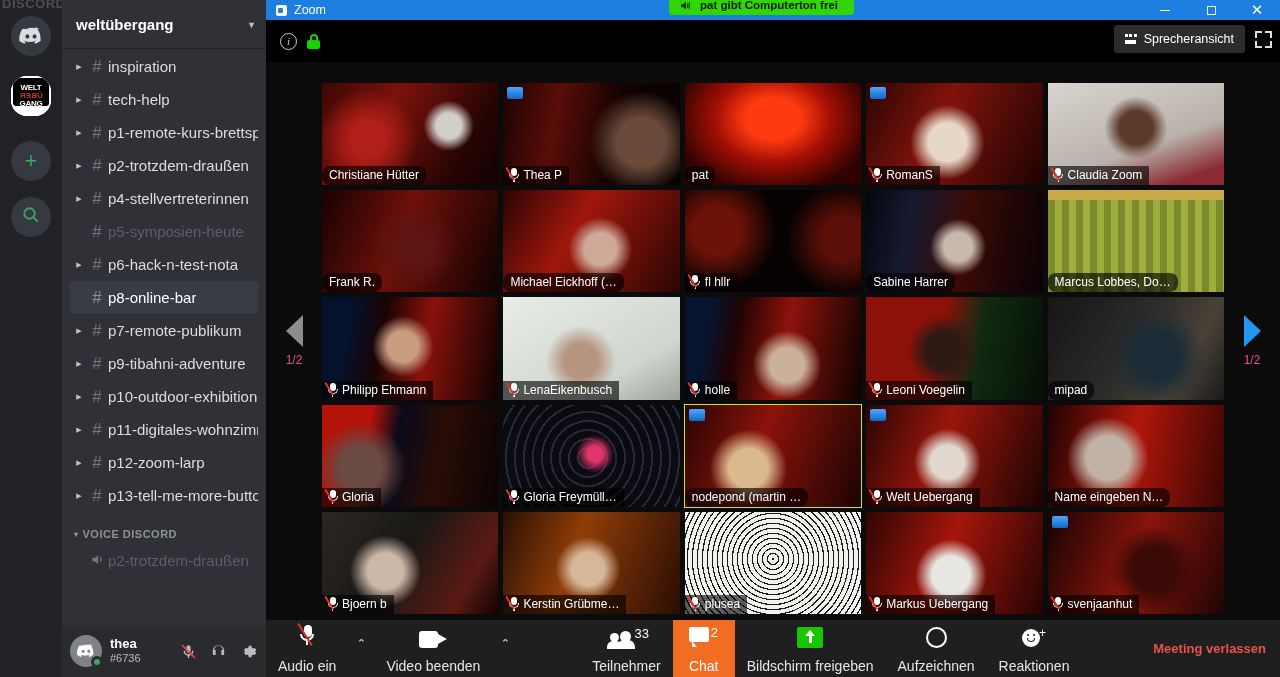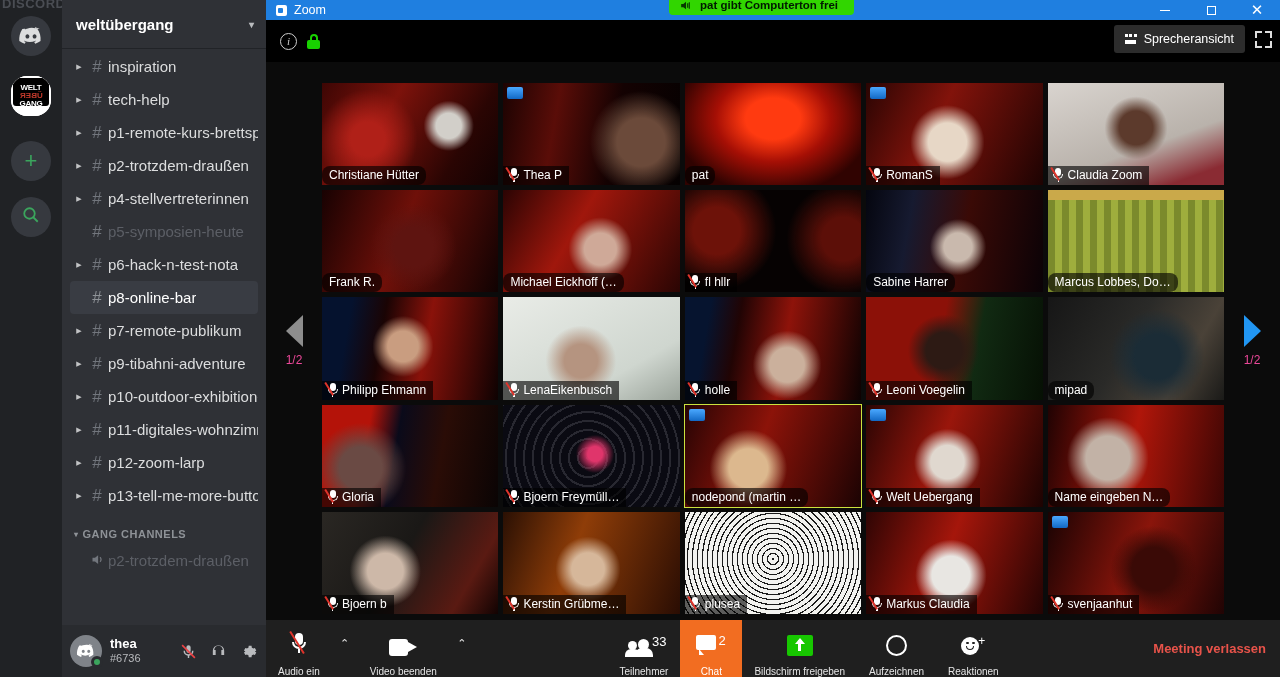--- a/index.html
+++ b/index.html
@@ -171,22 +171,22 @@
   .micmute .stem { position:absolute; left:5px; top:11px; width:1.4px; height:3px; background:#fff; }
   .micmute .slash { position:absolute; left:-1px; top:-1px; width:15px; height:1.8px; background:#e0342b;
     transform:rotate(58deg); transform-origin:left top; }
   .vidbadge { position:absolute; left:4px; top:4px; width:16px; height:12px; border-radius:2px;
     background:linear-gradient(#4aa8ff,#1268c4); }
 
   
   .z-bar { position:absolute; left:0; right:0; bottom:0; height:57px; background:#1f1f1f; display:flex; align-items:stretch; }
   .z-bar .sp { flex:1; }
   .z-btn { width:auto; min-width:62px; padding:0 12px; display:flex; flex-direction:column;
-    align-items:center; justify-content:flex-end; gap:4px; color:#e6e6e6; font-size:11.5px; position:relative; }
-  .z-btn .lbl { font-size:10px; white-space:nowrap;margin-top:6px; }
+    align-items:center; justify-content:center; gap:4px; color:#e6e6e6; font-size:11.5px; position:relative; }
+  .z-btn .lbl { font-size:14px; white-space:nowrap;margin-top:6px; }
   .z-btn.caret { min-width:26px; padding:0 4px; justify-content:flex-start; padding-top:17px; }
   .z-btn .cv { color:#e6e6e6; font-size:11px; }
   .z-btn.chat { background:#f26d21; color:#fff; }
   .z-ico { height:24px; display:flex; align-items:flex-end; justify-content:center; }
   .z-mic { width:16px; height:24px; position:relative; }
   .z-mic .cap { position:absolute; left:4.5px; top:1px; width:8px; height:12px; background:#fff; border-radius:4px; }
   .z-mic .arc { position:absolute; left:1px; top:10px; width:14px; height:7px; border:2px solid #fff;
     border-top:none; border-radius:0 0 8px 8px; }
   .z-mic .stem { position:absolute; left:7px; top:17px; width:2px; height:4px; background:#fff; }
   .z-mic .slash { position:absolute; left:0; top:-1px; width:26px; height:2.4px; background:#e0342b;
@@ -332,21 +332,21 @@
             <span class="hash">#</span>
             <span class="nm">p12-zoom-larp</span>
           </div>
           <div class="dc-item unread">
             <span class="arrow">▶</span>
             <span class="hash">#</span>
             <span class="nm">p13-tell-me-more-button</span>
           </div>
           <div class="dc-cat">
             <span class="caret">▾</span>
-            <span>GANG CHANNELS</span>
+            <span>VOICE DISCORD</span>
           </div>
           <div class="dc-item muted">
             <span class="arrow"></span>
             <span class="spk"><svg viewBox="0 0 24 24">
                 <path d="M4 9v6h4l5 4V5L8 9H4z"></path>
                 <path d="M16 8.5a4.5 4.5 0 0 1 0 7" stroke="#72767d" stroke-width="2" fill="none"></path>
               </svg></span>
             <span class="nm">p2-trotzdem-draußen</span>
           </div>
         </div>
@@ -597,21 +597,21 @@
           </div>
           <div class="tile">
             <div class="bg" style="background: radial-gradient(circle at 52% 48%, rgb(224, 53, 107) 0px, rgb(224, 53, 107) 7%, rgba(180, 30, 80, 0) 18%), repeating-radial-gradient(circle at 48% 52%, rgba(200, 200, 210, 0.16) 0px, rgba(200, 200, 210, 0.16) 2px, rgba(0, 0, 0, 0) 2px, rgba(0, 0, 0, 0) 9px), rgb(10, 10, 18);"></div>
             <div class="nametag">
               <span class="micmute">
                 <span class="cap"></span>
                 <span class="arc"></span>
                 <span class="stem"></span>
                 <span class="slash"></span>
               </span>
-              <span>Bjoern Freymüll…</span>
+              <span>Gloria Freymüll…</span>
             </div>
           </div>
           <div class="tile active">
             <div class="bg" style="background: radial-gradient(circle at 36% 62%, rgb(220, 184, 142) 0px, rgb(220, 184, 142) 15%, rgba(190, 150, 110, 0) 30%), linear-gradient(110deg, rgb(38, 4, 4), rgb(140, 19, 9) 42%, rgb(27, 3, 3));"></div>
             <div class="vidbadge"></div>
             <div class="nametag nopad">
               <span>nodepond (martin …</span>
             </div>
           </div>
           <div class="tile">
@@ -671,21 +671,21 @@
           </div>
           <div class="tile">
             <div class="bg" style="background: radial-gradient(circle at 48% 62%, rgb(232, 230, 226) 0px, rgb(232, 230, 226) 17%, rgba(200, 195, 190, 0) 32%), linear-gradient(110deg, rgb(46, 5, 4), rgb(165, 22, 11) 45%, rgb(36, 4, 3));"></div>
             <div class="nametag">
               <span class="micmute">
                 <span class="cap"></span>
                 <span class="arc"></span>
                 <span class="stem"></span>
                 <span class="slash"></span>
               </span>
-              <span>Markus Claudia</span>
+              <span>Markus Uebergang</span>
             </div>
           </div>
           <div class="tile">
             <div class="bg" style="background: radial-gradient(circle at 60% 56%, rgb(58, 10, 6) 0px, rgb(58, 10, 6) 18%, rgba(60, 12, 8, 0) 36%), linear-gradient(110deg, rgb(26, 3, 3), rgb(138, 21, 11) 50%, rgb(32, 4, 4));"></div>
             <div class="vidbadge"></div>
             <div class="nametag">
               <span class="micmute">
                 <span class="cap"></span>
                 <span class="arc"></span>
                 <span class="stem"></span>

